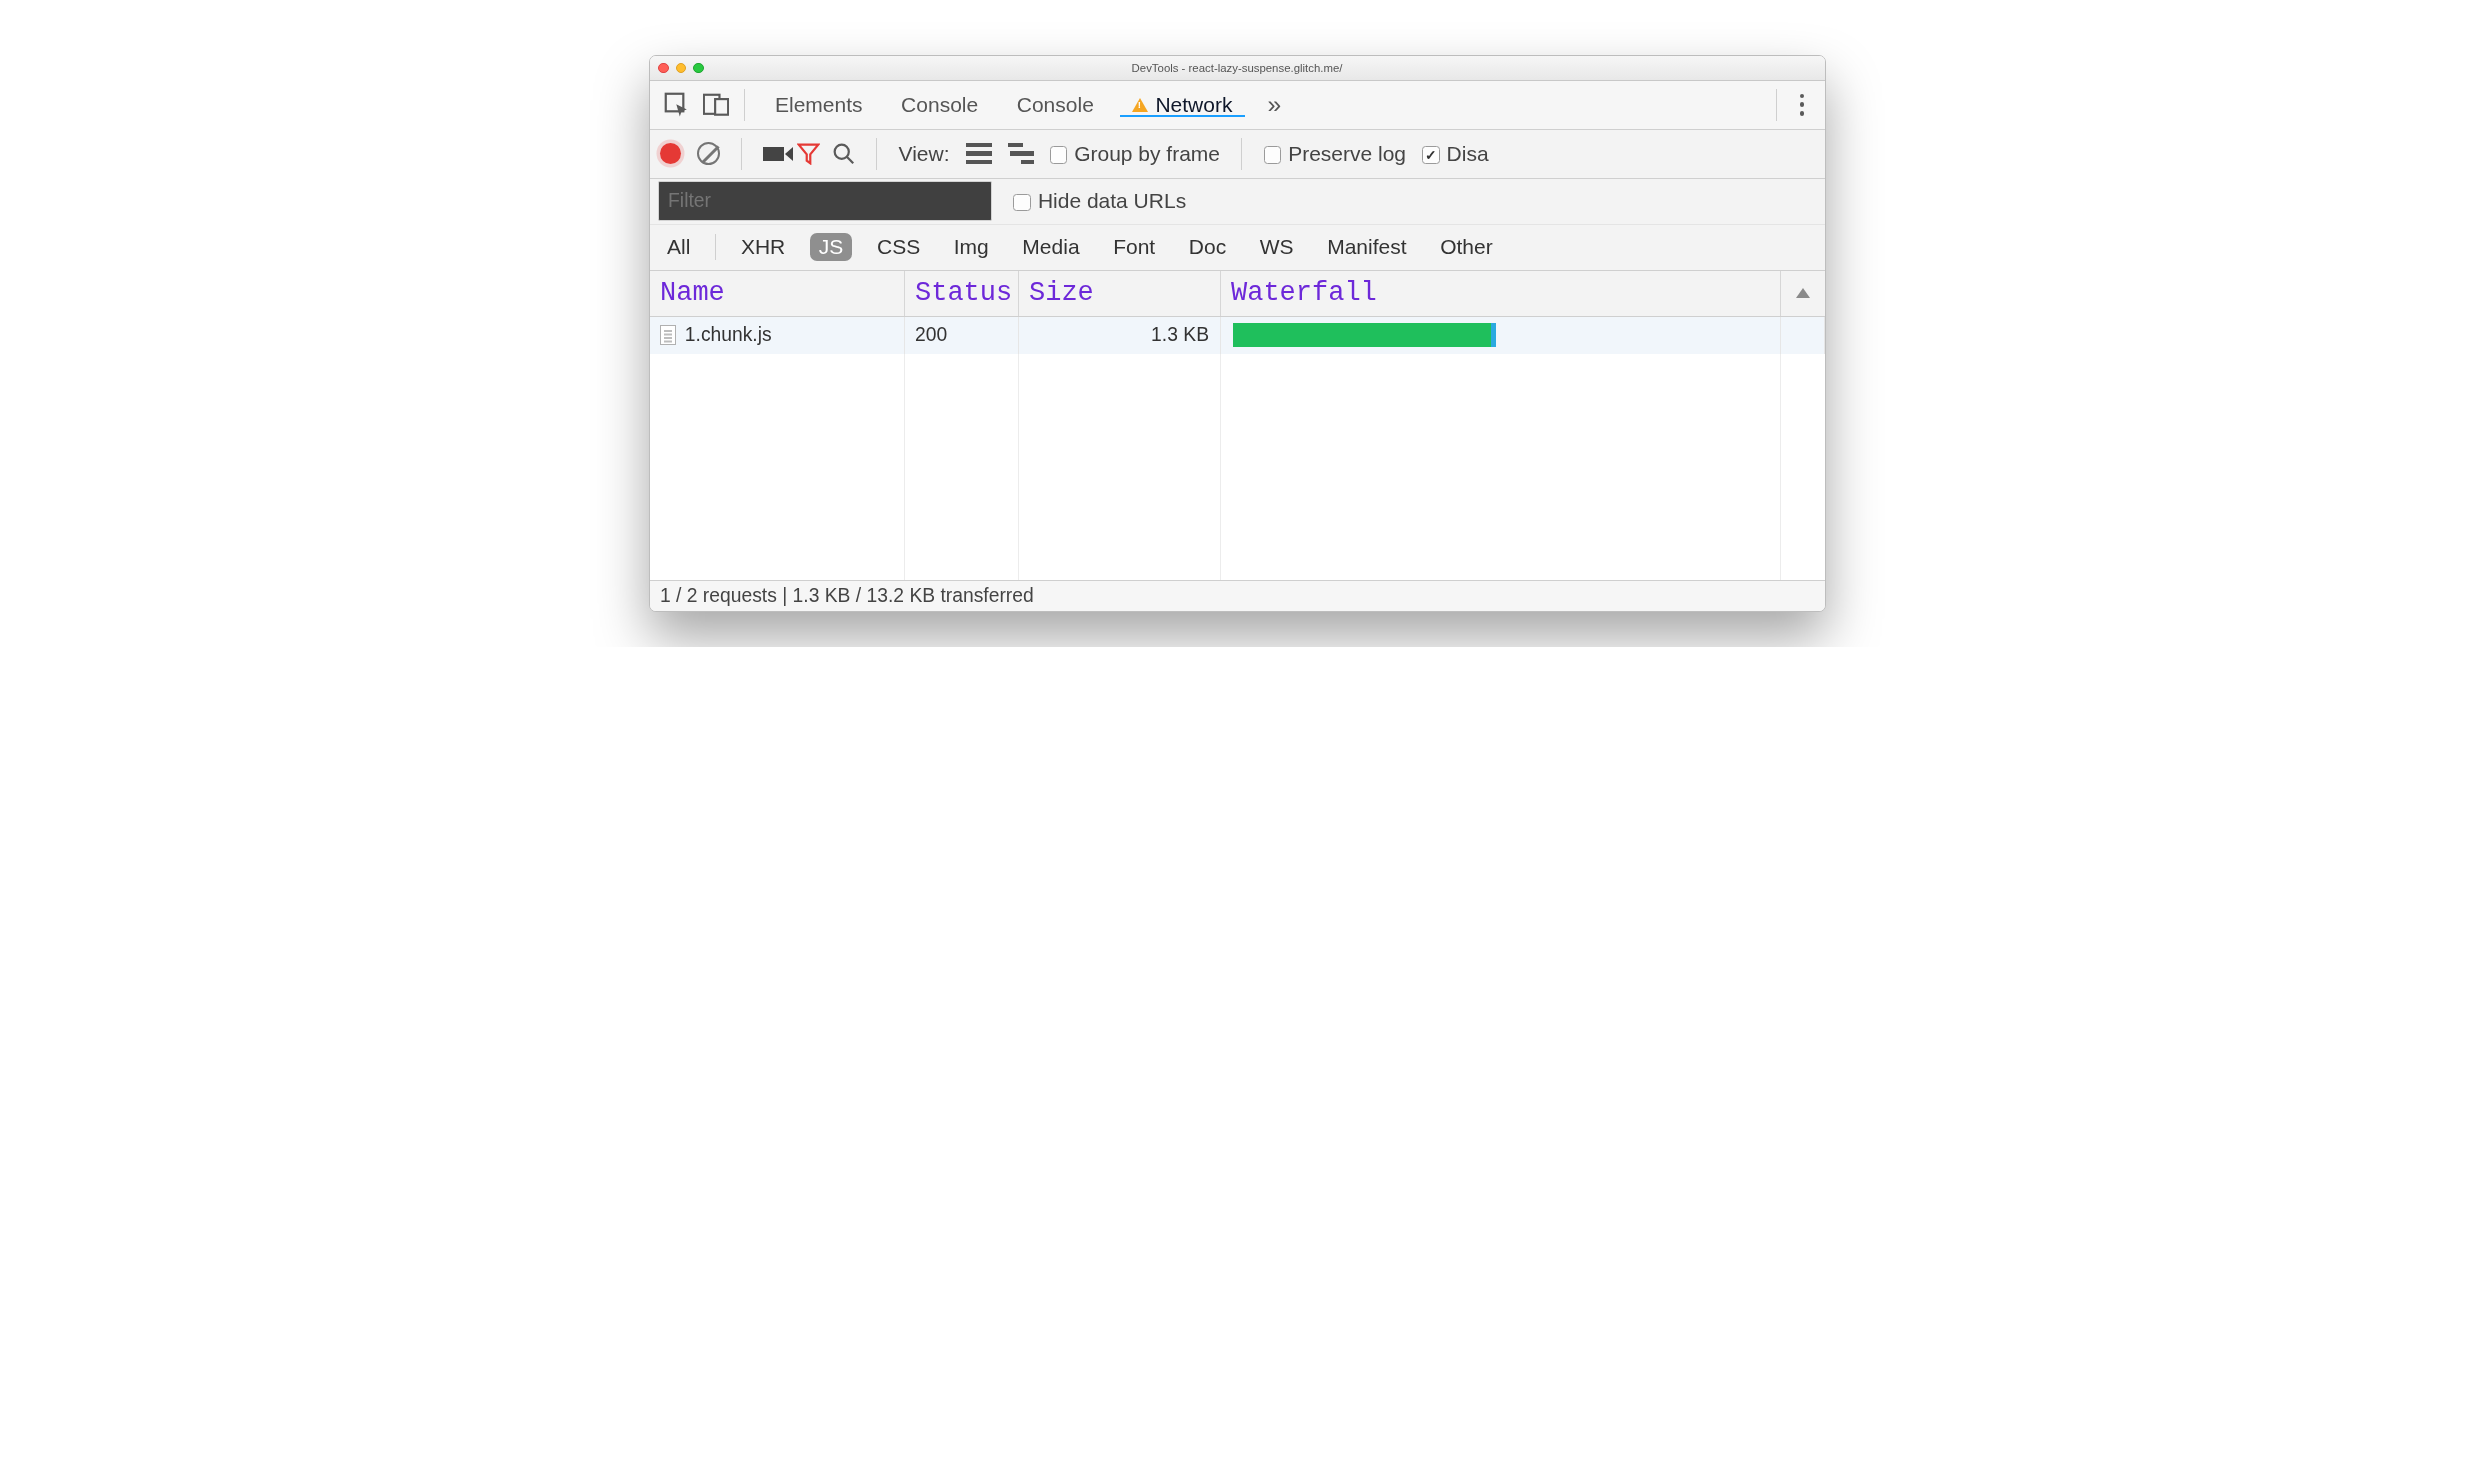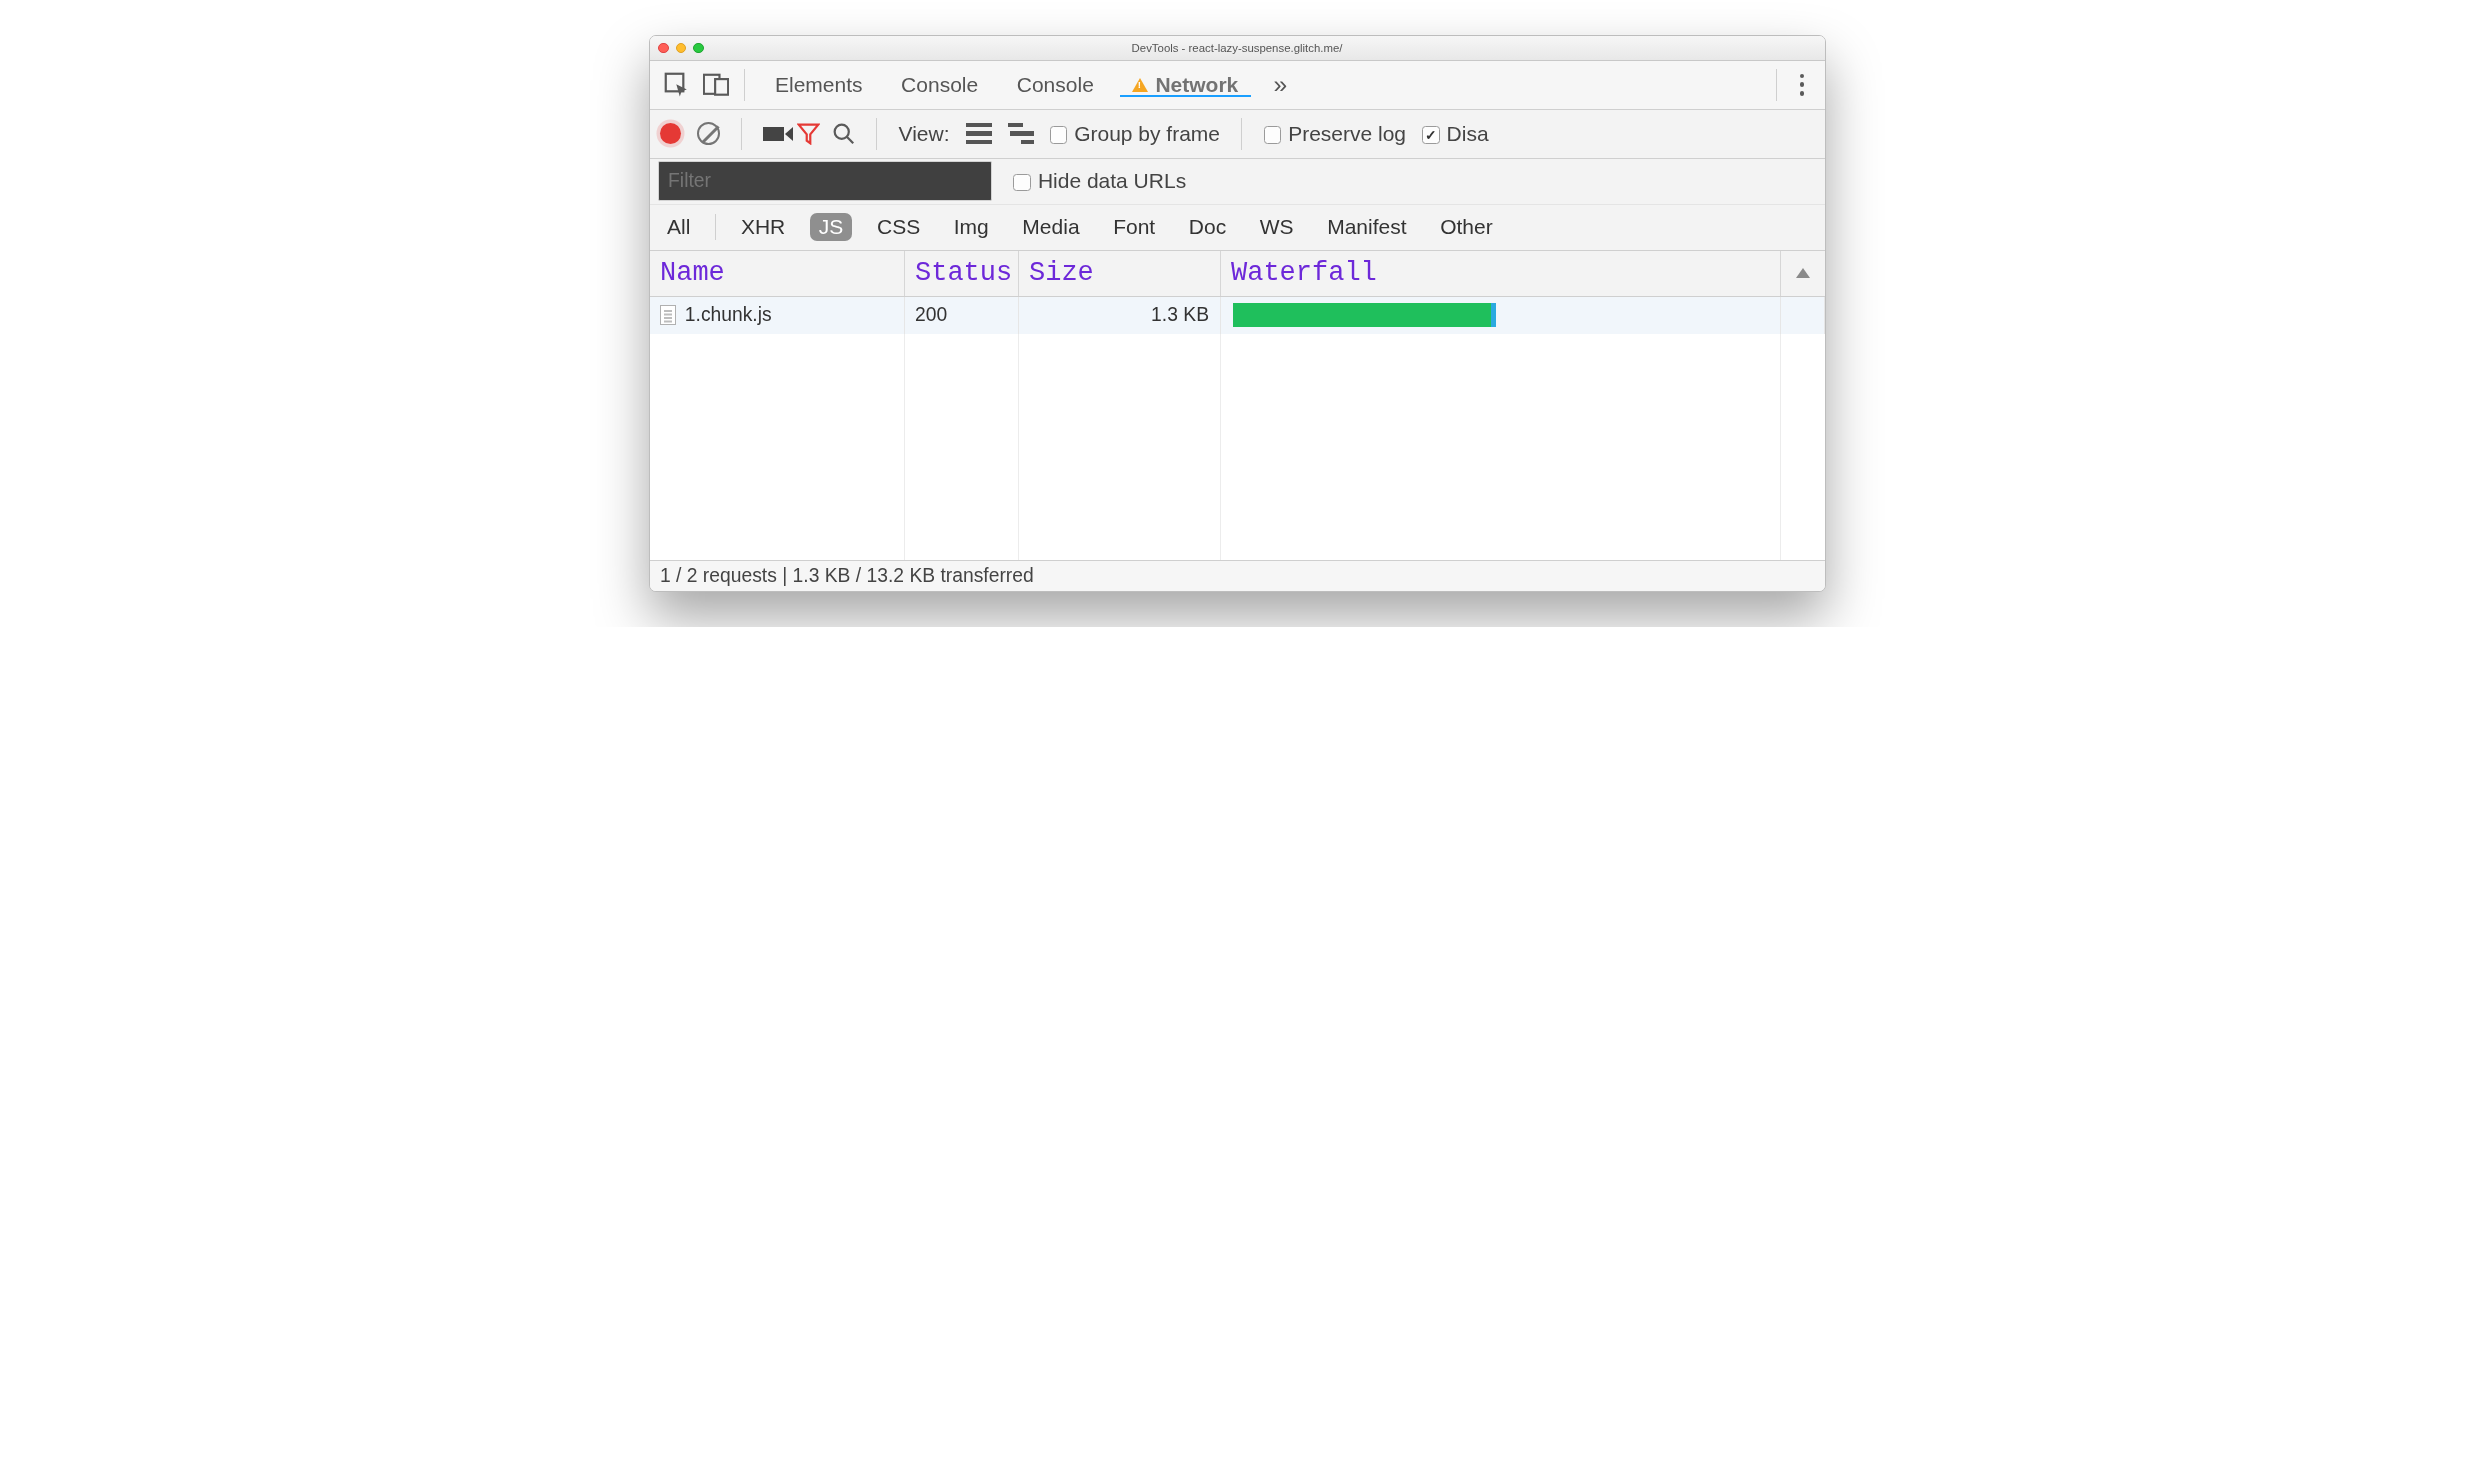--- a/index.html
+++ b/index.html
@@ -13,20 +13,21 @@
   }
   .window {
     width: 1177px;
     border: 0.9px solid #bdbdbd;
     border-radius: 7px;
     overflow: hidden;
     box-shadow: 0 26px 53px rgba(0,0,0,0.35);
     background: #fff;
     font-size: 21px;
     color: #333;
+    margin-top: 20px;
   }
   
   .titlebar {
     height: 24.6px;
     background: linear-gradient(#f6f6f6,#e8e8e8);
     border-bottom: 0.9px solid #c8c8c8;
     display: flex;
     align-items: center;
     position: relative;
   }
@@ -69,22 +70,21 @@
     display:flex; align-items:center; height:100%;
   }
   .tab {
     padding:0 19.3px;
     display:flex; align-items:center; gap:7px;
     color:#555; cursor:default;
     position:relative;
     font-size:21px;
   }
   .tab.active {
-    color:#737373;
-    font-weight:bold;
+    color:#0f172a;
   }
   .tab.active::after {
     content:""; position:absolute; left:7px; right:7px; bottom:-0.9px;
     height:2.6px; background:#1a9fff;
   }
   .warn-tri {
     width:0;height:0;border-left:8px solid transparent;border-right:8px solid transparent;border-bottom:14px solid #f5a623;
     position:relative;
   }
   .warn-tri::after{

